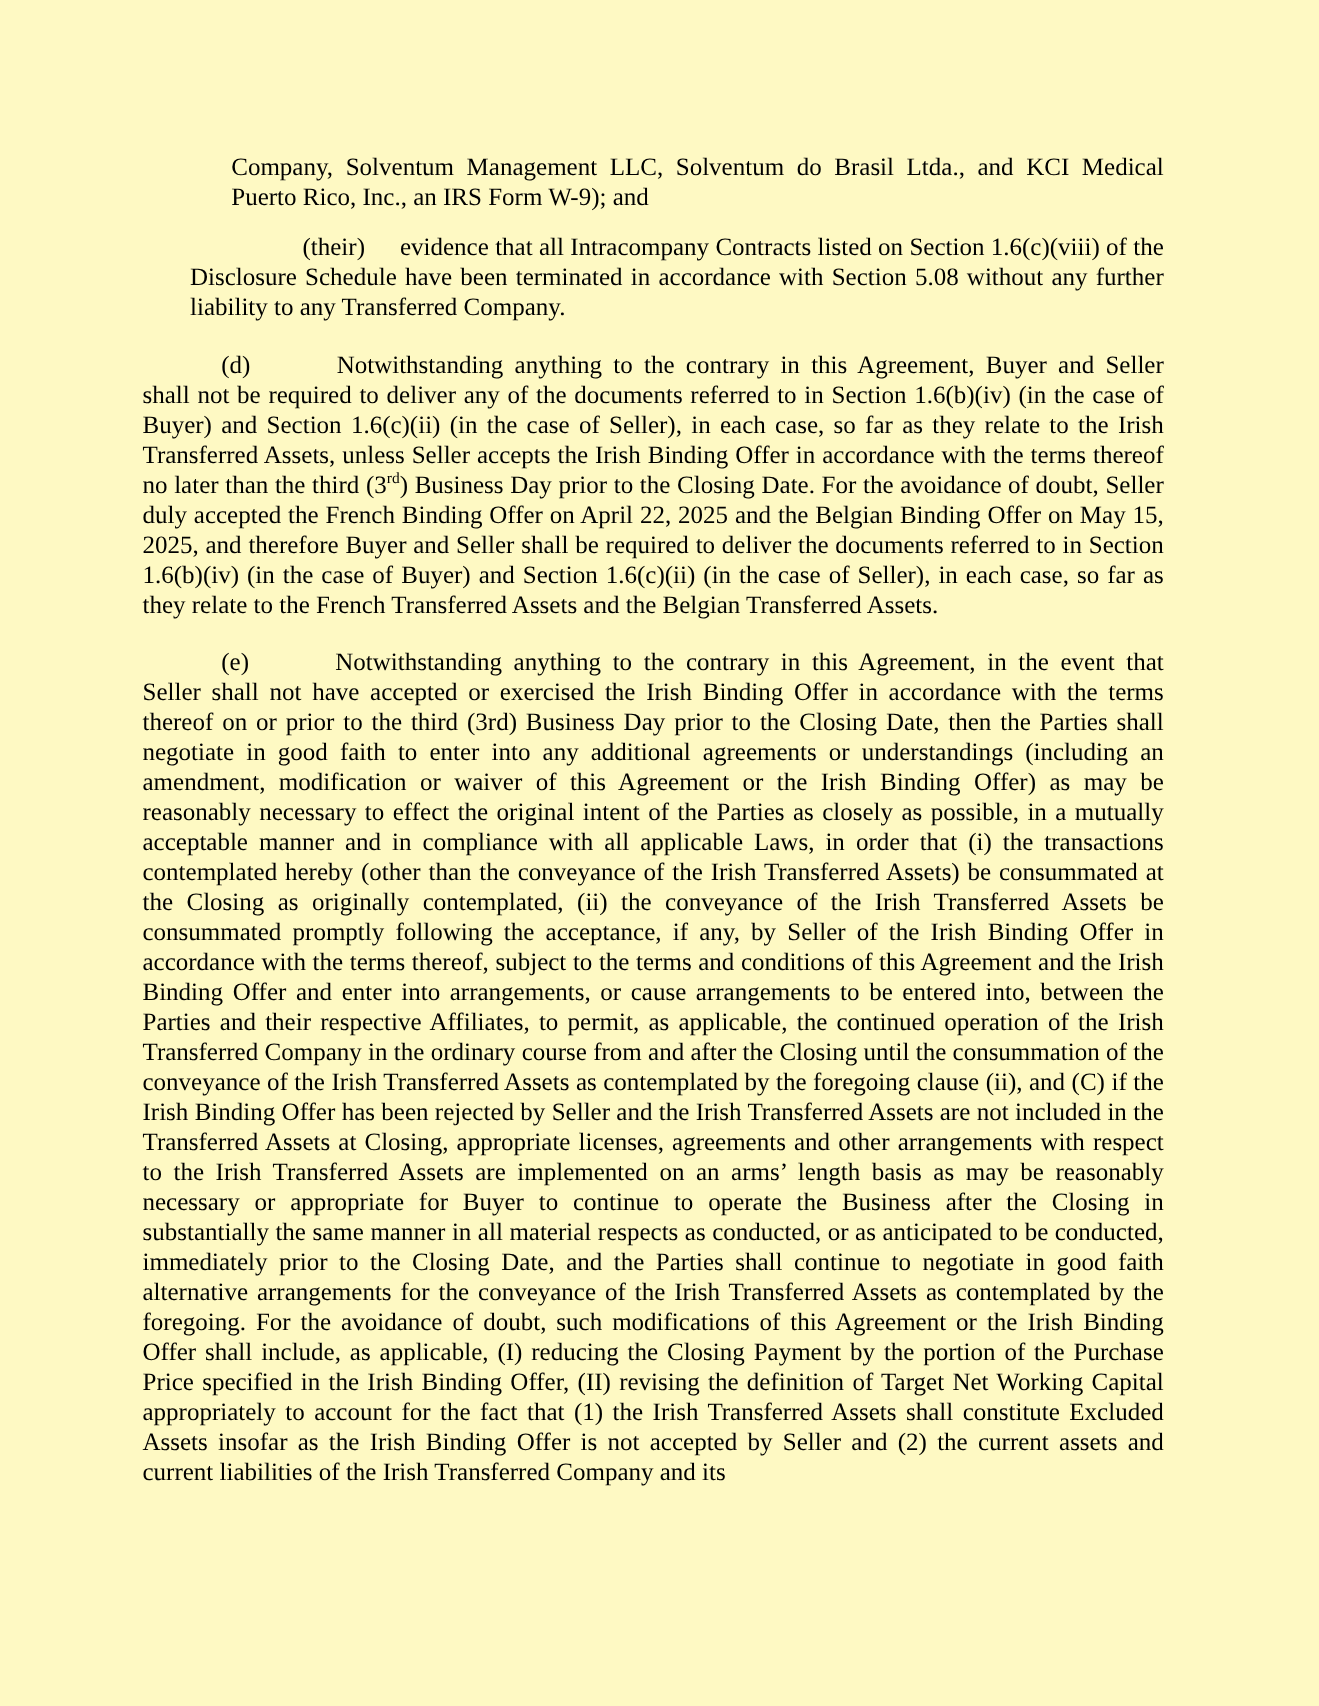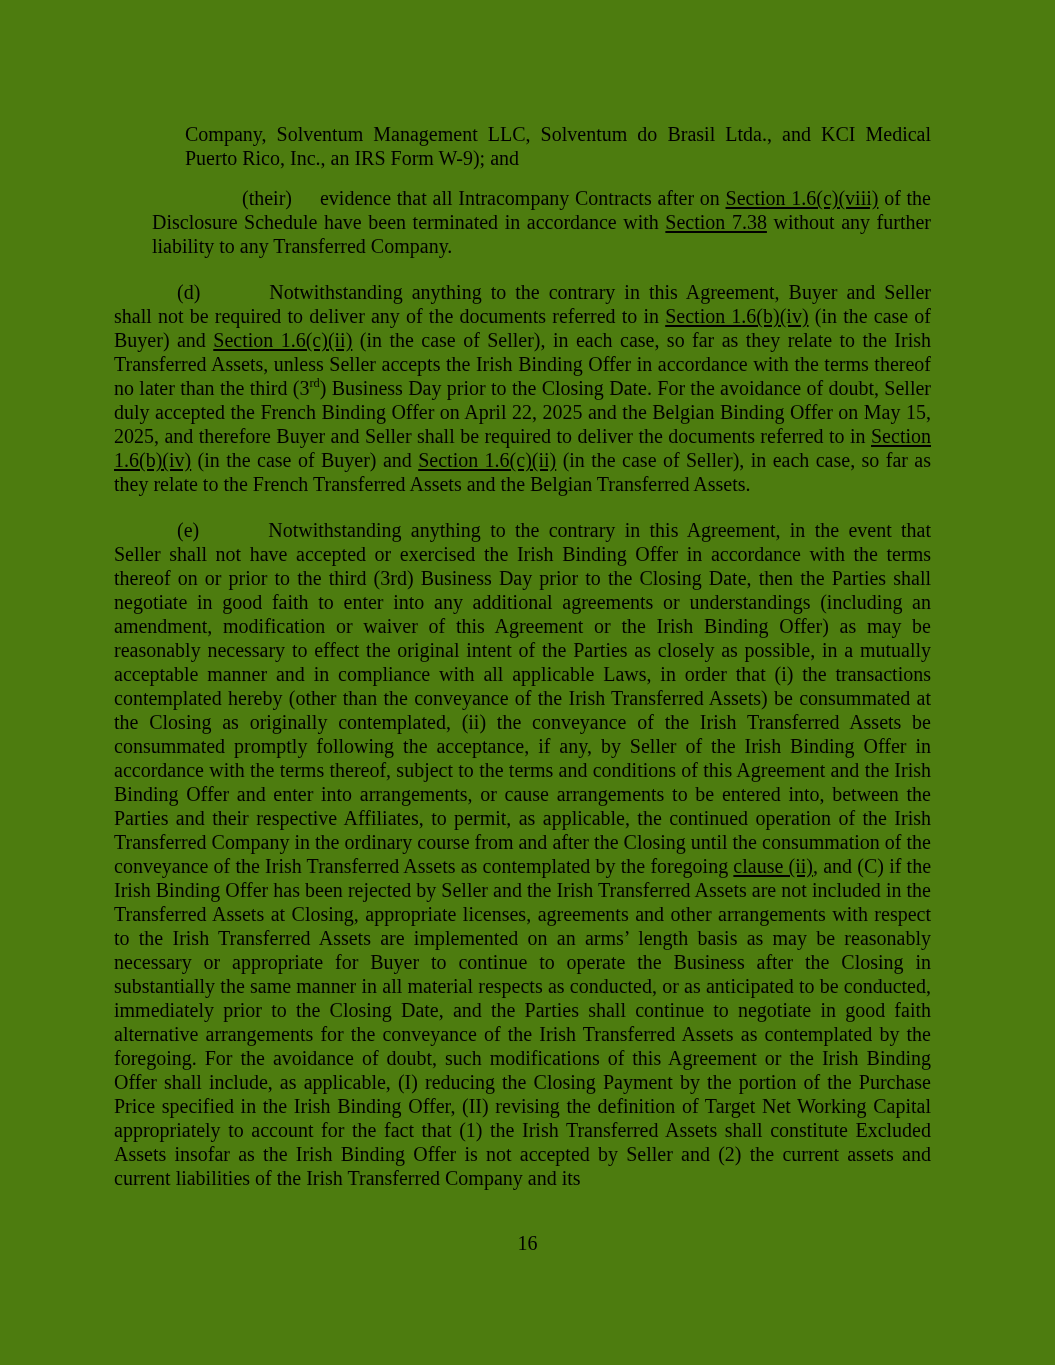--- a/index.html
+++ b/index.html
@@ -4,21 +4,21 @@
 <style>
   html, body {
     margin: 0;
     padding: 0;
     background: #ffffff;
   }
   .page {
     position: relative;
     width: 1055px;
     height: 1365px;
-    background: #4d7c0f;
+    background: #fef9c3;
     color: #000000;
     font-family: "Liberation Serif", "DejaVu Serif", serif;
     font-size: 20px;
     overflow: hidden;
   }
   .content {
     position: absolute;
     top: 122px;
     left: 114px;
     width: 817px;
@@ -36,21 +36,20 @@
   .p-sub {
     margin-left: 38px;
     text-indent: 90px;
   }
   
   .p-body {
     text-indent: 63px;
     margin-top: 22px;
   }
   .u {
-    text-decoration: underline;
     text-underline-offset: 2px;
   }
   sup {
     font-size: 62%;
     line-height: 0;
   }
   .tab {
     display: inline-block;
     height: 1px;
   }
@@ -64,18 +63,17 @@
     text-align: center;
     line-height: 24px;
   }
 </style>
 </head>
 <body>
 
 <div class="page">
   <div class="content">
       <p class="p p-cont"><span>Company, Solventum Management LLC, Solventum do Brasil Ltda., and KCI Medical Puerto Rico, Inc., an IRS Form W-9); and</span></p>
-      <p class="p p-sub"><span>(their)</span><span class="tab tab-small"></span><span>evidence that all Intracompany Contracts after on </span><span class="u">Section 1.6(c)(viii)</span><span> of the Disclosure Schedule have been terminated in accordance with </span><span class="u">Section 7.38</span><span> without any further liability to any Transferred Company.</span></p>
+      <p class="p p-sub"><span>(their)</span><span class="tab tab-small"></span><span>evidence that all Intracompany Contracts listed on </span><span class="u">Section 1.6(c)(viii)</span><span> of the Disclosure Schedule have been terminated in accordance with </span><span class="u">Section 5.08</span><span> without any further liability to any Transferred Company.</span></p>
       <p class="p p-body"><span>(d)</span><span class="tab tab-large"></span><span>Notwithstanding anything to the contrary in this Agreement, Buyer and Seller shall not be required to deliver any of the documents referred to in </span><span class="u">Section 1.6(b)(iv)</span><span> (in the case of Buyer) and </span><span class="u">Section 1.6(c)(ii)</span><span> (in the case of Seller), in each case, so far as they relate to the Irish Transferred Assets, unless Seller accepts the Irish Binding Offer in accordance with the terms thereof no later than the third (3</span><sup>rd</sup><span>) Business Day prior to the Closing Date. For the avoidance of doubt, Seller duly accepted the French Binding Offer on April 22, 2025 and the Belgian Binding Offer on May 15, 2025, and therefore Buyer and Seller shall be required to deliver the documents referred to in </span><span class="u">Section 1.6(b)(iv)</span><span> (in the case of Buyer) and </span><span class="u">Section 1.6(c)(ii)</span><span> (in the case of Seller), in each case, so far as they relate to the French Transferred Assets and the Belgian Transferred Assets.</span></p>
       <p class="p p-body"><span>(e)</span><span class="tab tab-large"></span><span>Notwithstanding anything to the contrary in this Agreement, in the event that Seller shall not have accepted or exercised the Irish Binding Offer in accordance with the terms thereof on or prior to the third (3rd) Business Day prior to the Closing Date, then the Parties shall negotiate in good faith to enter into any additional agreements or understandings (including an amendment, modification or waiver of this Agreement or the Irish Binding Offer) as may be reasonably necessary to effect the original intent of the Parties as closely as possible, in a mutually acceptable manner and in compliance with all applicable Laws, in order that (i) the transactions contemplated hereby (other than the conveyance of the Irish Transferred Assets) be consummated at the Closing as originally contemplated, (ii) the conveyance of the Irish Transferred Assets be consummated promptly following the acceptance, if any, by Seller of the Irish Binding Offer in accordance with the terms thereof, subject to the terms and conditions of this Agreement and the Irish Binding Offer and enter into arrangements, or cause arrangements to be entered into, between the Parties and their respective Affiliates, to permit, as applicable, the continued operation of the Irish Transferred Company in the ordinary course from and after the Closing until the consummation of the conveyance of the Irish Transferred Assets as contemplated by the foregoing </span><span class="u">clause (ii)</span><span>, and (C) if the Irish Binding Offer has been rejected by Seller and the Irish Transferred Assets are not included in the Transferred Assets at Closing, appropriate licenses, agreements and other arrangements with respect to the Irish Transferred Assets are implemented on an arms’ length basis as may be reasonably necessary or appropriate for Buyer to continue to operate the Business after the Closing in substantially the same manner in all material respects as conducted, or as anticipated to be conducted, immediately prior to the Closing Date, and the Parties shall continue to negotiate in good faith alternative arrangements for the conveyance of the Irish Transferred Assets as contemplated by the foregoing. For the avoidance of doubt, such modifications of this Agreement or the Irish Binding Offer shall include, as applicable, (I) reducing the Closing Payment by the portion of the Purchase Price specified in the Irish Binding Offer, (II) revising the definition of Target Net Working Capital appropriately to account for the fact that (1) the Irish Transferred Assets shall constitute Excluded Assets insofar as the Irish Binding Offer is not accepted by Seller and (2) the current assets and current liabilities of the Irish Transferred Company and its</span></p>
     </div>
-  <div class="page-number">16</div>
 </div>
 
 </body></html>

